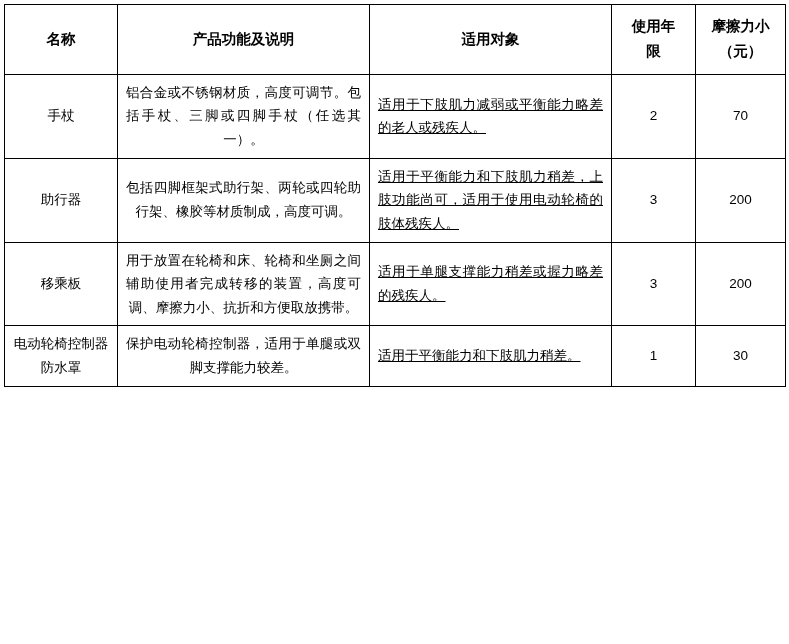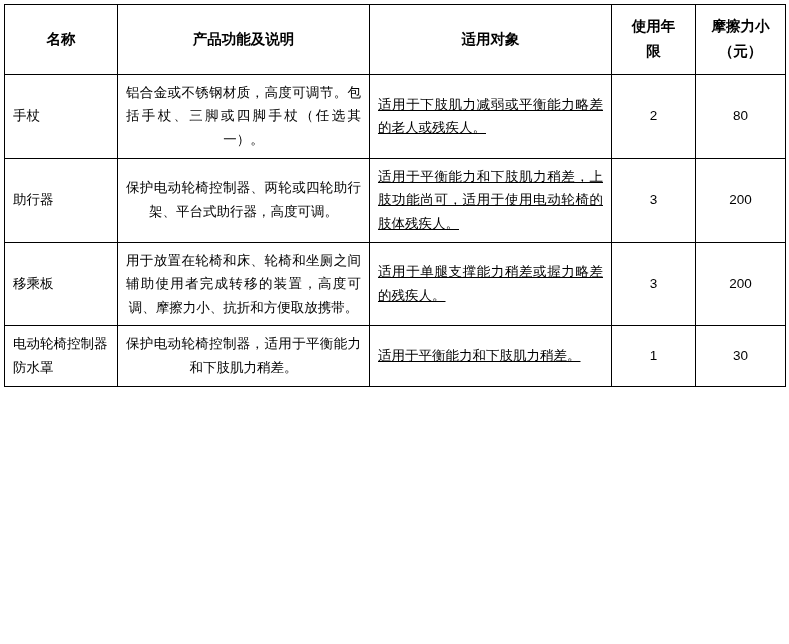--- a/index.html
+++ b/index.html
@@ -40,20 +40,21 @@
     font-size: 13.5px;
     line-height: 1.75;
   }
   table.product-table th {
     font-weight: bold;
     text-align: center;
     font-size: 14.5px;
     padding: 9px 6px;
   }
   td.cell-name {
+    text-align: center;
   }
   td.cell-desc {
     text-align: justify;
     text-align-last: center;
   }
   td.cell-target {
     text-align: justify;
     text-align-last: left;
     text-decoration: underline;
   }
@@ -89,38 +90,38 @@
           <span class="hdr-line">（元）</span>
         </th>
       </tr>
     </thead>
     <tbody>
       <tr>
         <td class="cell-name">手杖</td>
         <td class="cell-desc">铝合金或不锈钢材质，高度可调节。包括手杖、三脚或四脚手杖（任选其一）。</td>
         <td class="cell-target">适用于下肢肌力减弱或平衡能力略差的老人或残疾人。</td>
         <td class="cell-years">2</td>
-        <td class="cell-subsidy">80</td>
+        <td class="cell-subsidy">70</td>
       </tr>
       <tr>
         <td class="cell-name">助行器</td>
-        <td class="cell-desc">保护电动轮椅控制器、两轮或四轮助行架、平台式助行器，高度可调。</td>
+        <td class="cell-desc">包括四脚框架式助行架、两轮或四轮助行架、橡胶等材质制成，高度可调。</td>
         <td class="cell-target">适用于平衡能力和下肢肌力稍差，上肢功能尚可，适用于使用电动轮椅的肢体残疾人。</td>
         <td class="cell-years">3</td>
         <td class="cell-subsidy">200</td>
       </tr>
       <tr>
         <td class="cell-name">移乘板</td>
         <td class="cell-desc">用于放置在轮椅和床、轮椅和坐厕之间辅助使用者完成转移的装置，高度可调、摩擦力小、抗折和方便取放携带。</td>
         <td class="cell-target">适用于单腿支撑能力稍差或握力略差的残疾人。</td>
         <td class="cell-years">3</td>
         <td class="cell-subsidy">200</td>
       </tr>
       <tr>
         <td class="cell-name">电动轮椅控制器防水罩</td>
-        <td class="cell-desc">保护电动轮椅控制器，适用于平衡能力和下肢肌力稍差。</td>
+        <td class="cell-desc">保护电动轮椅控制器，适用于单腿或双脚支撑能力较差。</td>
         <td class="cell-target">适用于平衡能力和下肢肌力稍差。</td>
         <td class="cell-years">1</td>
         <td class="cell-subsidy">30</td>
       </tr>
     </tbody>
   </table>
 </div>
 
 </body></html>

